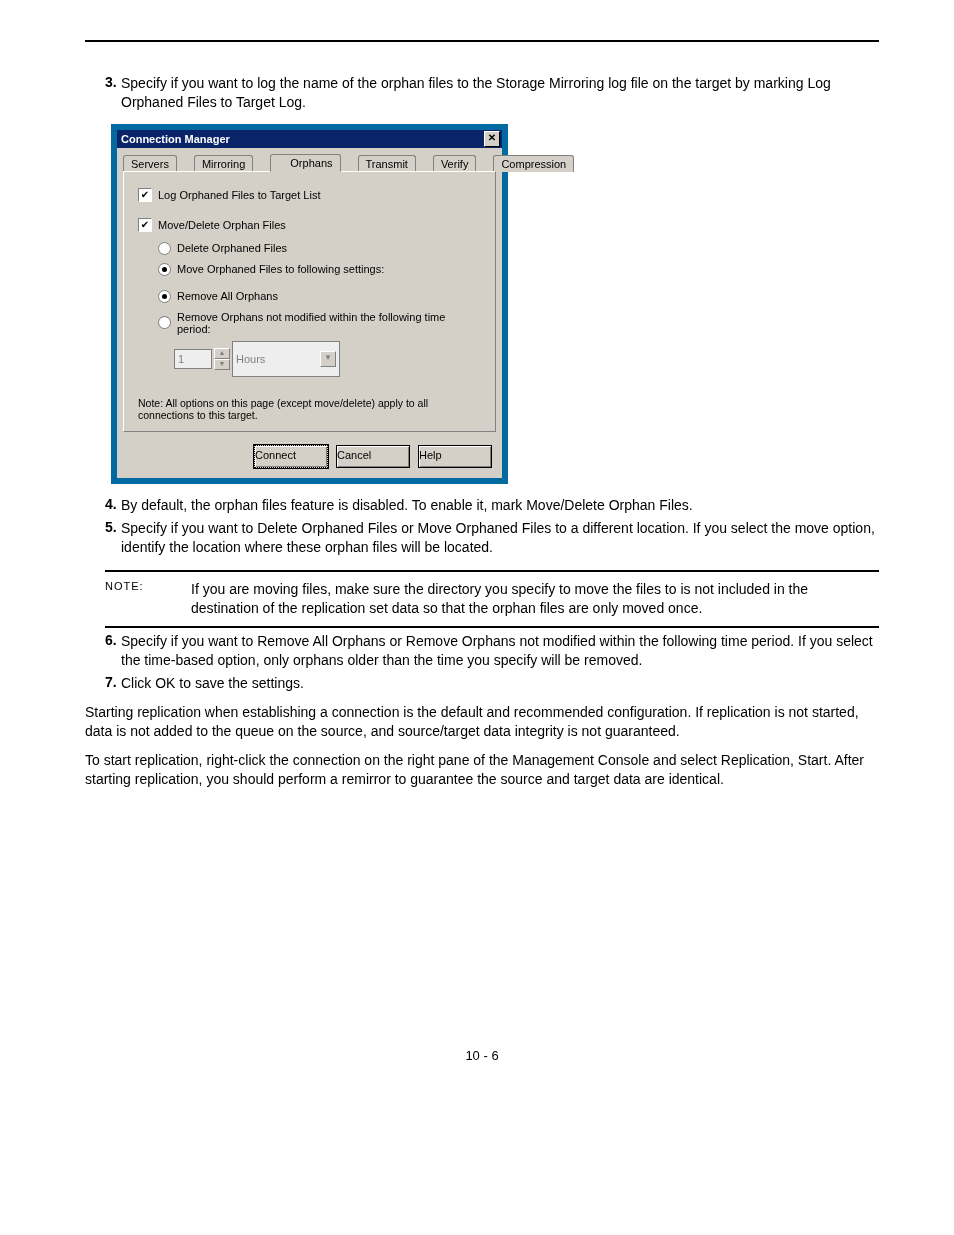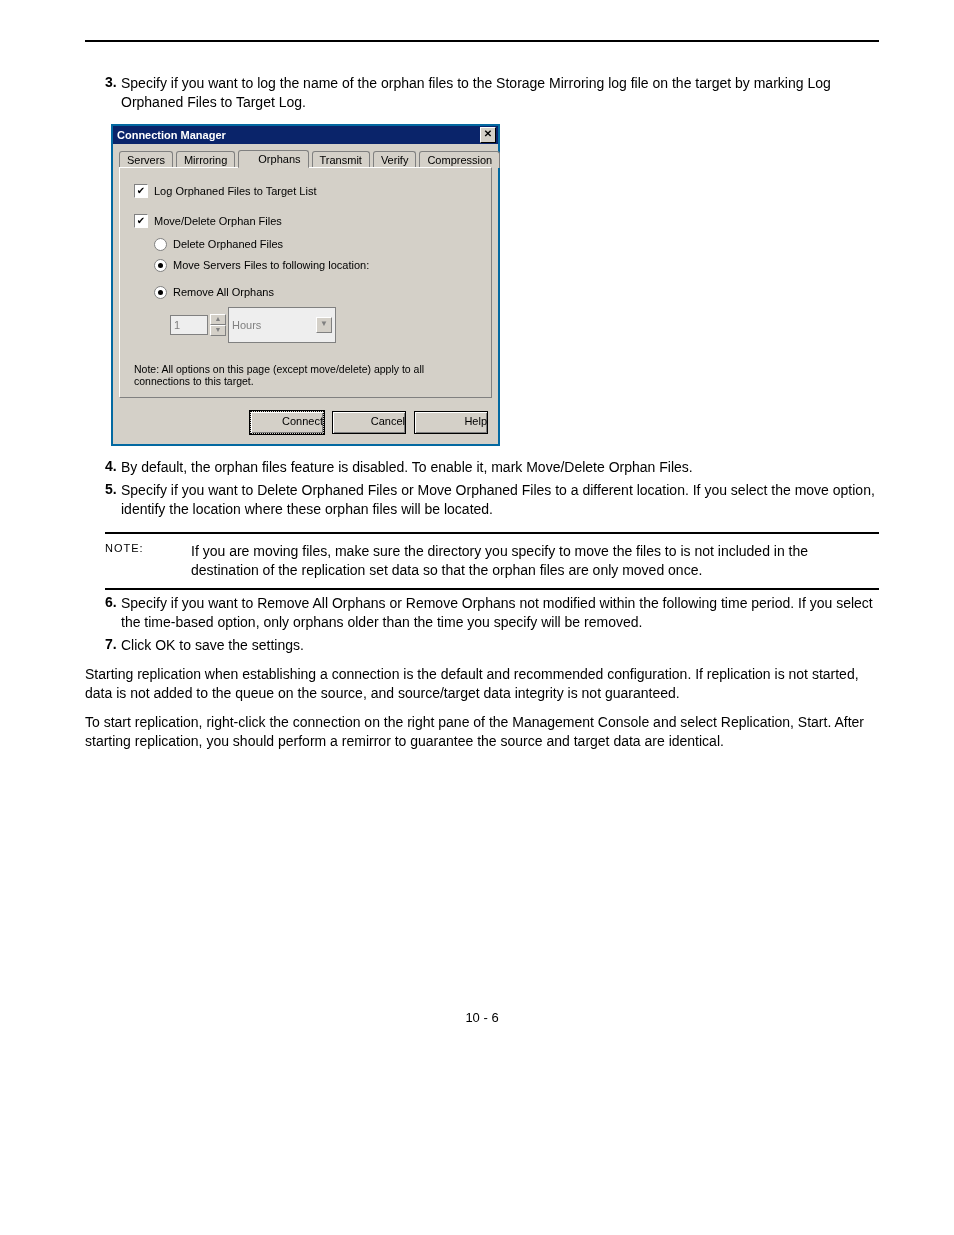--- a/index.html
+++ b/index.html
@@ -31,21 +31,21 @@
   .li-text {
     flex: 1;
     line-height: 1.35;
   }
   .dialog {
     width: 385px;
     margin: 12px 0 12px 6px;
     font-family: Tahoma, sans-serif;
     font-size: 11px;
     background: #d4d0c8;
-    border: 2px solid #0369a1;
+    border: 6px solid #0369a1;
   }
   .titlebar {
     background: #0a246a;
     color: #fff;
     display: flex;
     align-items: center;
     height: 18px;
     padding: 0 2px 0 4px;
     font-weight: bold;
   }
@@ -60,21 +60,21 @@
     font-size: 10px;
     line-height: 12px;
     text-align: center;
     color: #000;
     font-weight: bold;
   }
   .tab-row {
     display: flex;
     align-items: flex-end;
     padding: 6px 6px 0 6px;
-    gap: 4px;
+    gap: 18px;
   }
   .tab {
     padding: 2px 7px;
     border: 1px solid #808080;
     border-bottom: none;
     border-top-left-radius: 3px;
     border-top-right-radius: 3px;
     background: #d4d0c8;
     position: relative;
     margin-right: -1px;
@@ -181,21 +181,21 @@
     display: flex;
     justify-content: flex-end;
     gap: 8px;
     padding: 6px 10px 10px 0;
   }
   .btn {
     width: 72px;
     height: 21px;
     background: #d4d0c8;
     border: 1px solid #000;
-    text-align: right;
+    text-align: left;
     line-height: 19px;
     font-size: 11px;
     box-shadow: inset 1px 1px 0 #fff, inset -1px -1px 0 #808080;
   }
   .btn.default {
     border: 1px dotted #000;
     outline: 1px solid #000;
   }
   .note-block {
     margin: 14px 0 2px 20px;
@@ -264,31 +264,35 @@
 
         <div class="chk-row indent1" style="margin-bottom:8px;text-align:right;">
           <div class="radio"></div>
           <span>Delete Orphaned Files</span>
         </div>
 
         <div class="chk-row indent1" style="margin-bottom:4px;">
           <div class="radio">
               <div class="dot"></div>
             </div>
-          <span>Move Servers Files to following location:</span>
+          <span>Move Orphaned Files to following settings:</span>
         </div>
 
 
         <div class="chk-row indent1" style="margin-top:14px;margin-bottom:8px;">
           <div class="radio">
               <div class="dot"></div>
             </div>
           <span>Remove All Orphans</span>
         </div>
 
+        <div class="chk-row indent1" style="margin-bottom:4px;">
+          <div class="radio"></div>
+          <span>Remove Orphans not modified within the following time period:</span>
+        </div>
 
         <div class="spin-group">
           <div class="spin-input">1</div>
           <div class="spin-btns">
             <div>▲</div>
             <div>▼</div>
           </div>
           <div class="dropdown">
             <span>Hours</span>
             <div class="arrow">▼</div>

